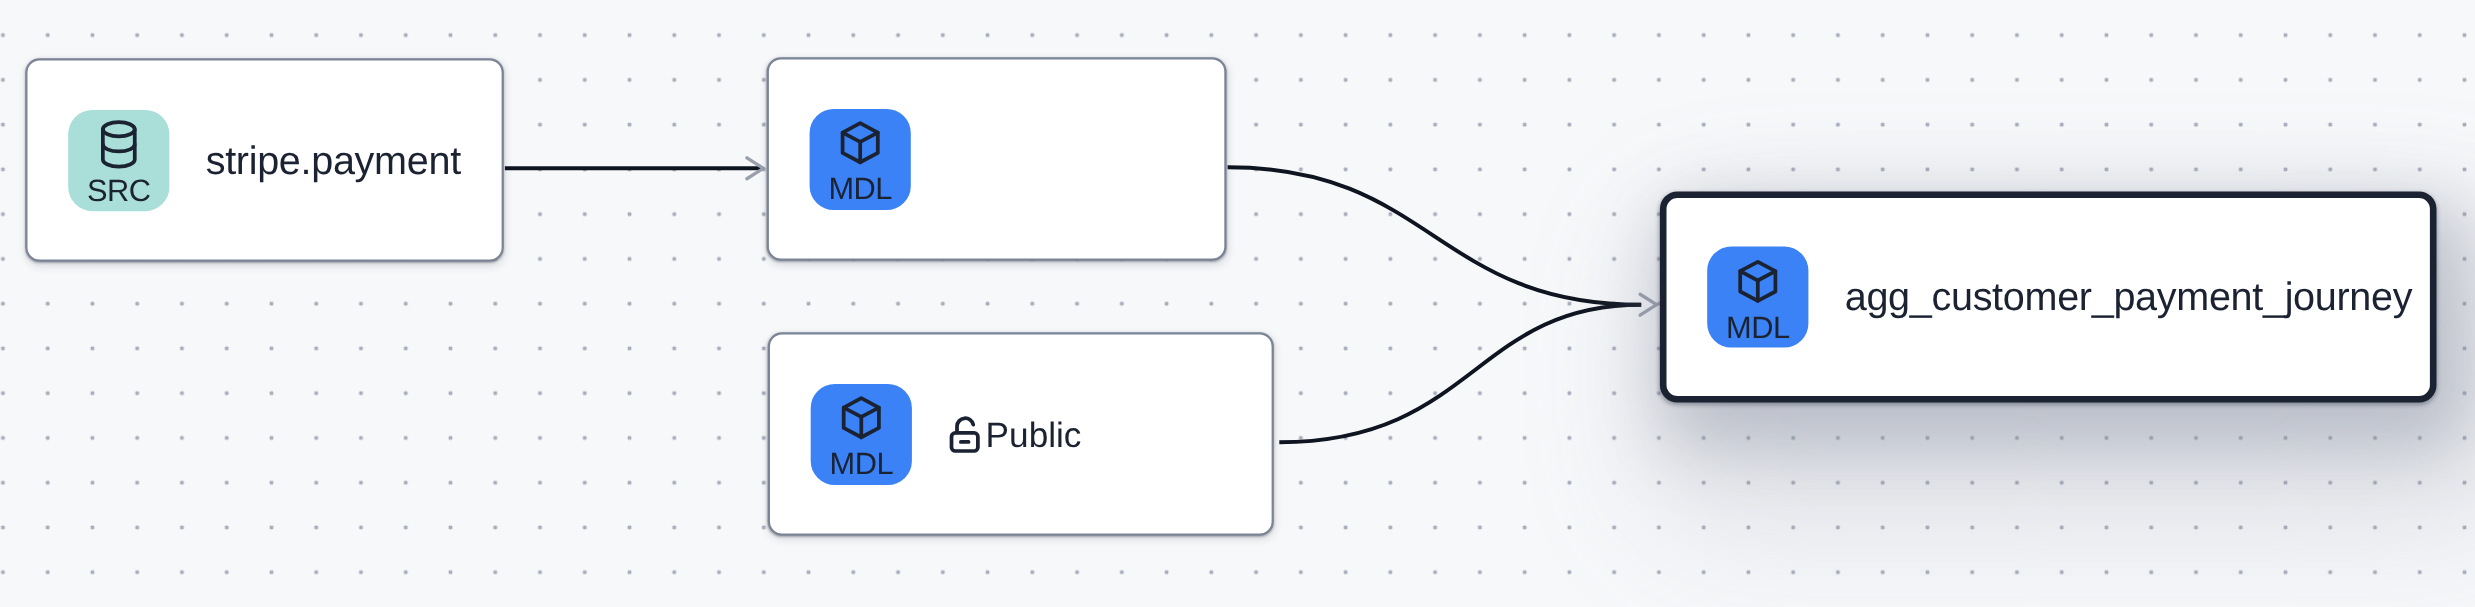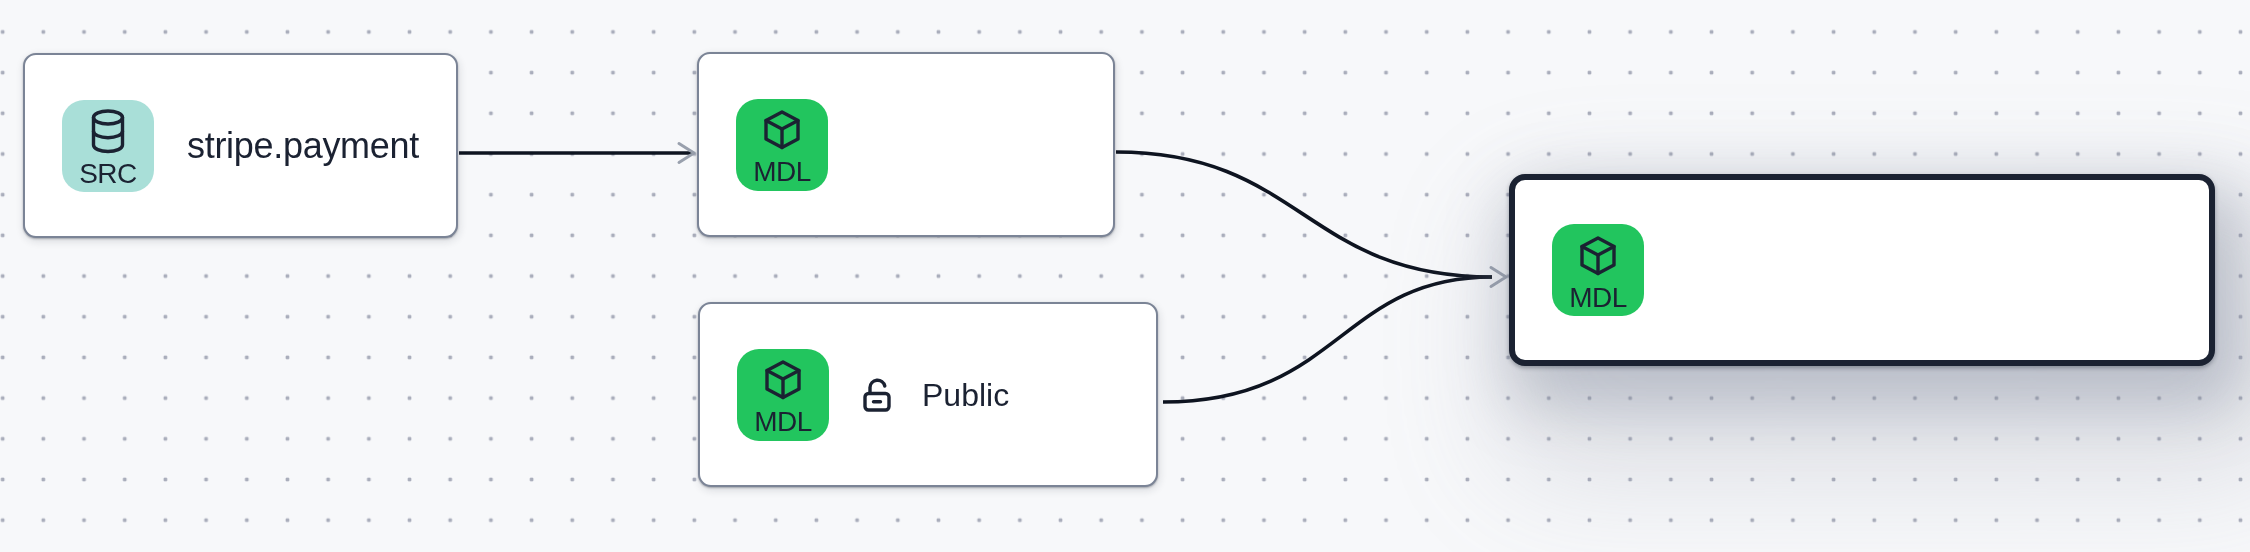--- a/index.html
+++ b/index.html
@@ -73,21 +73,21 @@
     border-radius: 22px;
     display: flex;
     flex-direction: column;
     align-items: center;
     justify-content: center;
     gap: 3px;
     padding-top: 4px;
     box-sizing: border-box;
   }
   .badge.src { background: #a9dfd8; }
-  .badge.mdl { background: #22c55e; }
+  .badge.mdl { background: #3b82f6; }
   .badge-label {
     font-size: 28px;
     line-height: 28px;
     color: #1b2232;
     letter-spacing: -0.5px;
   }
   .badge svg { display: block; }
 
   .node-content {
     display: flex;
@@ -97,21 +97,21 @@
   .node-title {
     font-size: 36px;
     line-height: 44px;
     color: #1b2232;
     letter-spacing: -0.3px;
     white-space: nowrap;
   }
   .meta-row {
     display: flex;
     align-items: center;
-    gap: 29px;
+    gap: 3px;
   }
   .meta-label {
     font-size: 32px;
     line-height: 38px;
     color: #1b2232;
   }
   .icon-stroke {
     fill: none;
     stroke: #1b2232;
     stroke-width: 3.4px;
@@ -180,15 +180,18 @@
 
   <div class="node node-4 selected">
     <div class="badge mdl">
       <svg width="48" height="48" viewBox="0 0 48 48">
         <path class="icon-stroke" d="M24 5 L40 13.5 L24 22 L8 13.5 Z"></path>
         <path class="icon-stroke" d="M8 13.5 V32 L24 40.5 V22"></path>
         <path class="icon-stroke" d="M40 13.5 V32 L24 40.5"></path>
       </svg>
       <span class="badge-label">MDL</span>
     </div>
+    <div class="node-content">
+      <span class="node-title">agg_customer_payment_journey</span>
+    </div>
   </div>
 
 </div>
 
 </body></html>

